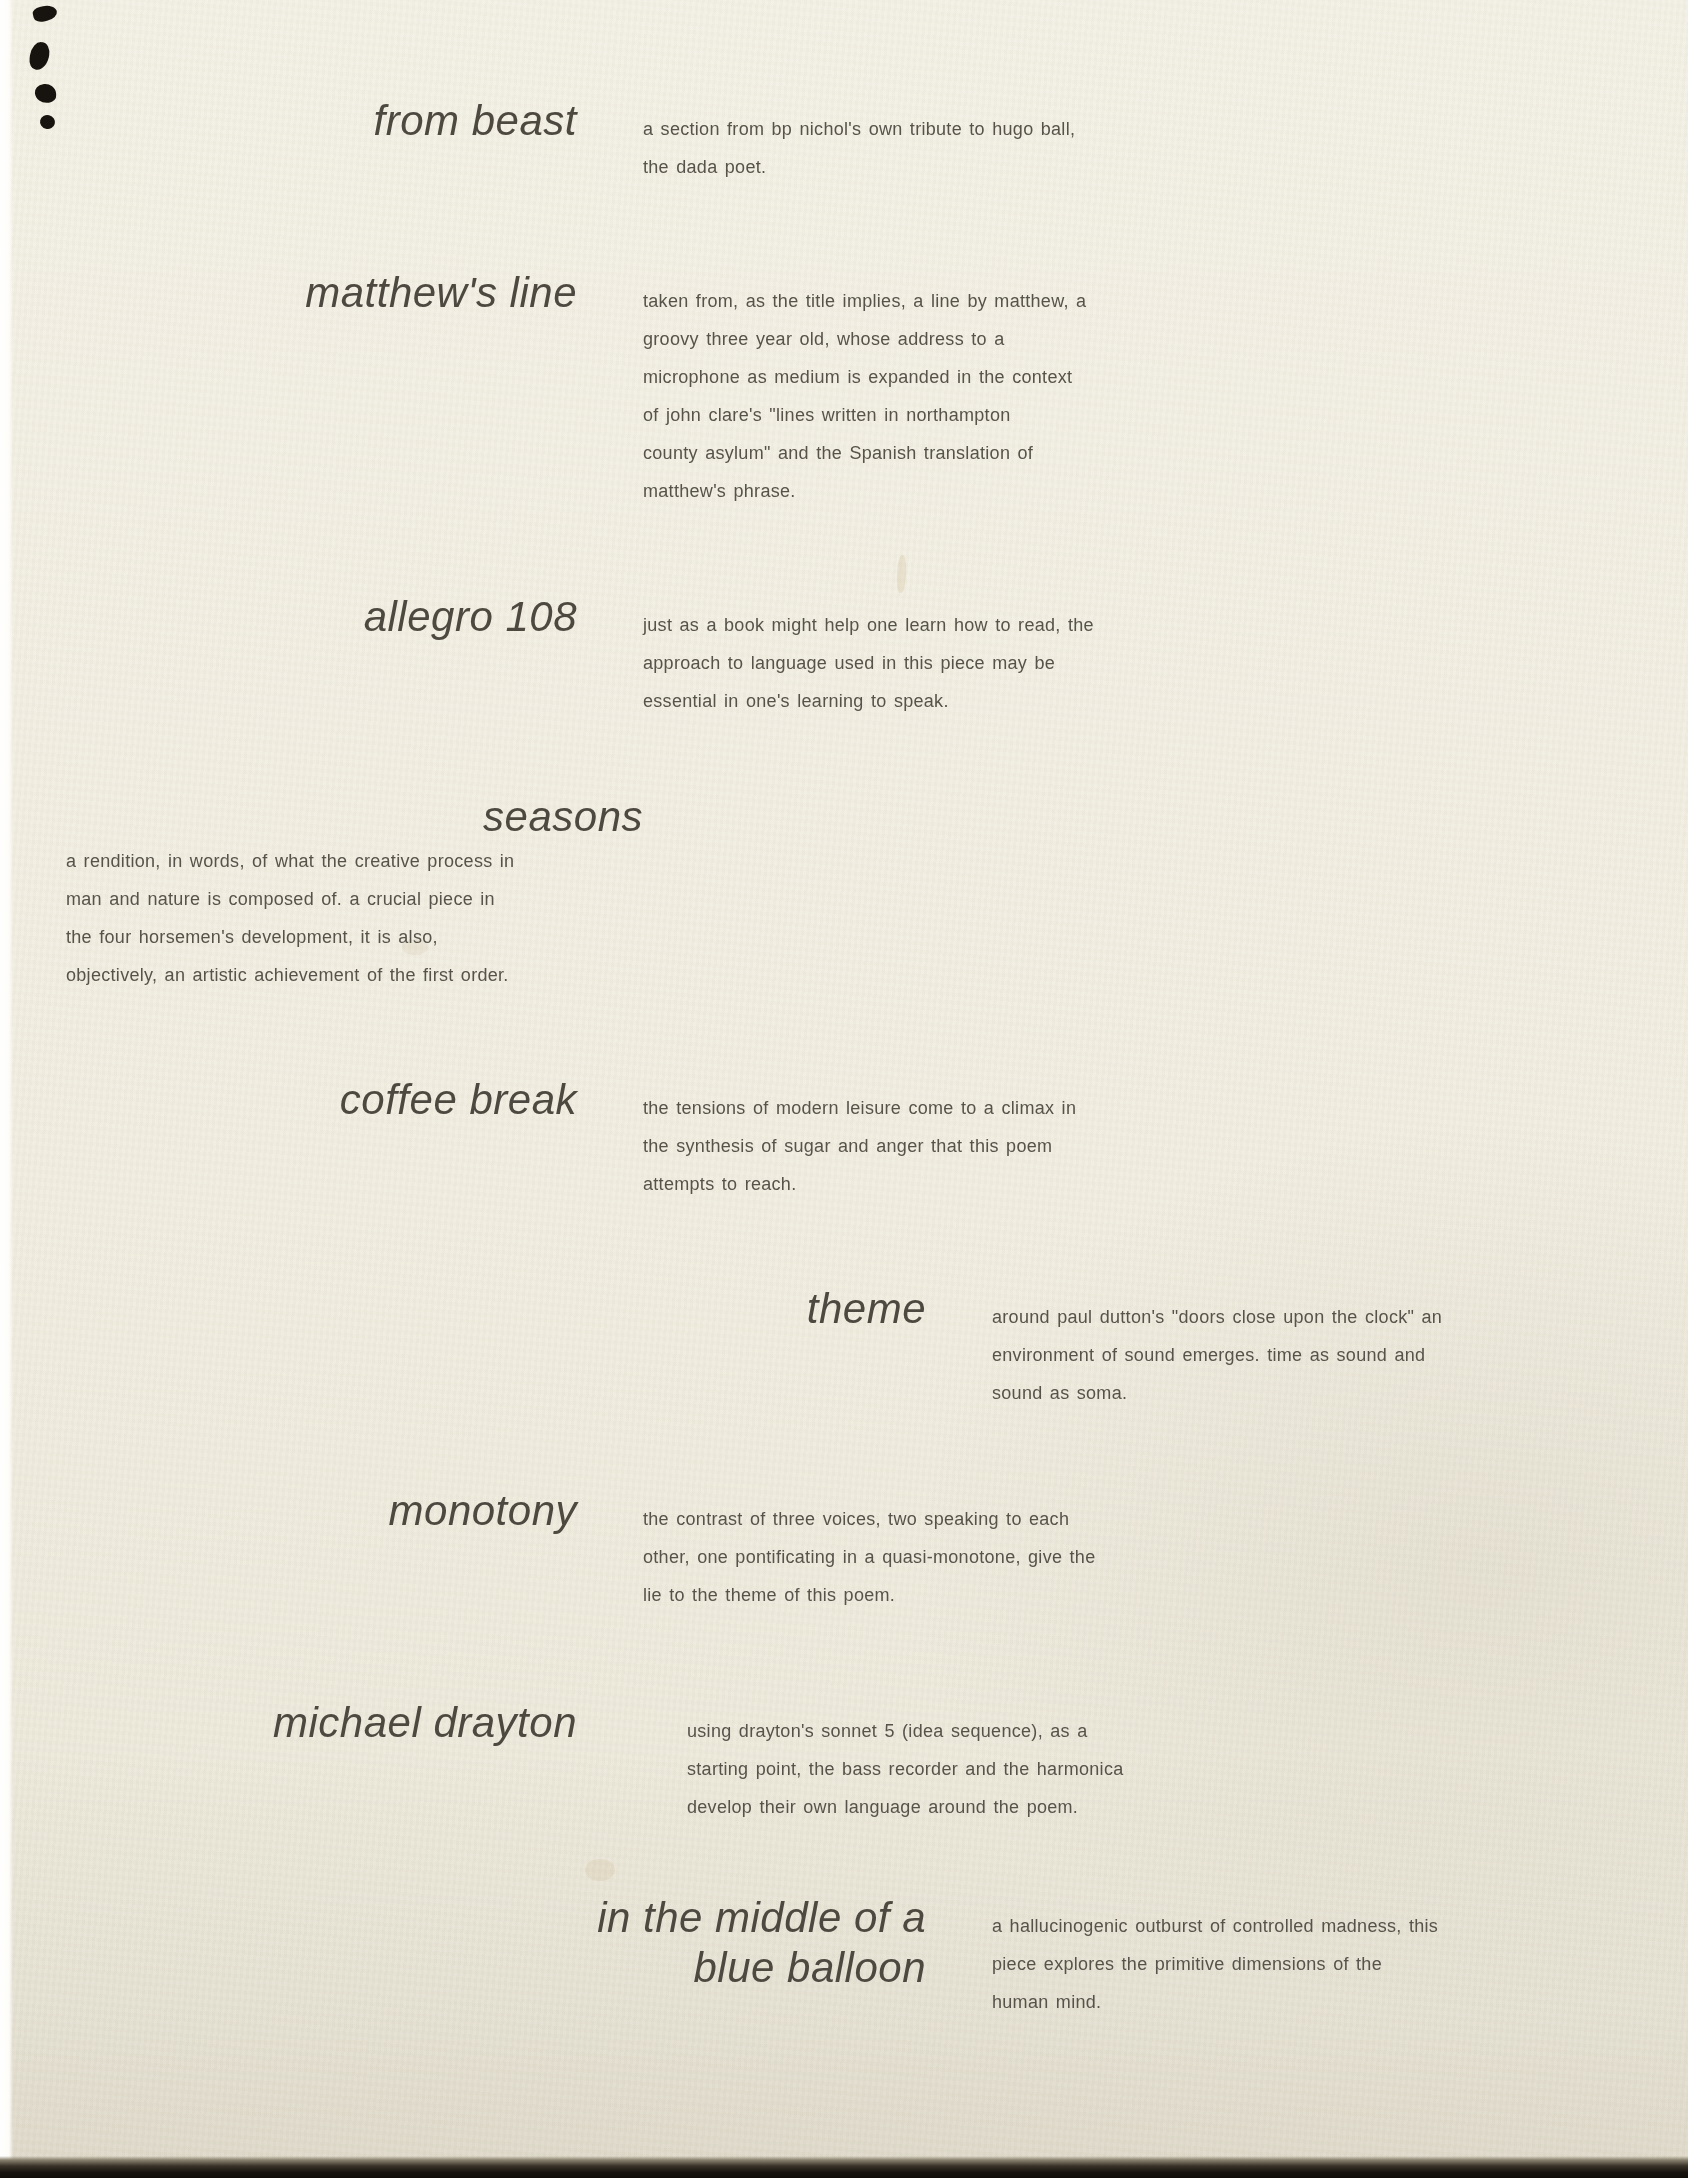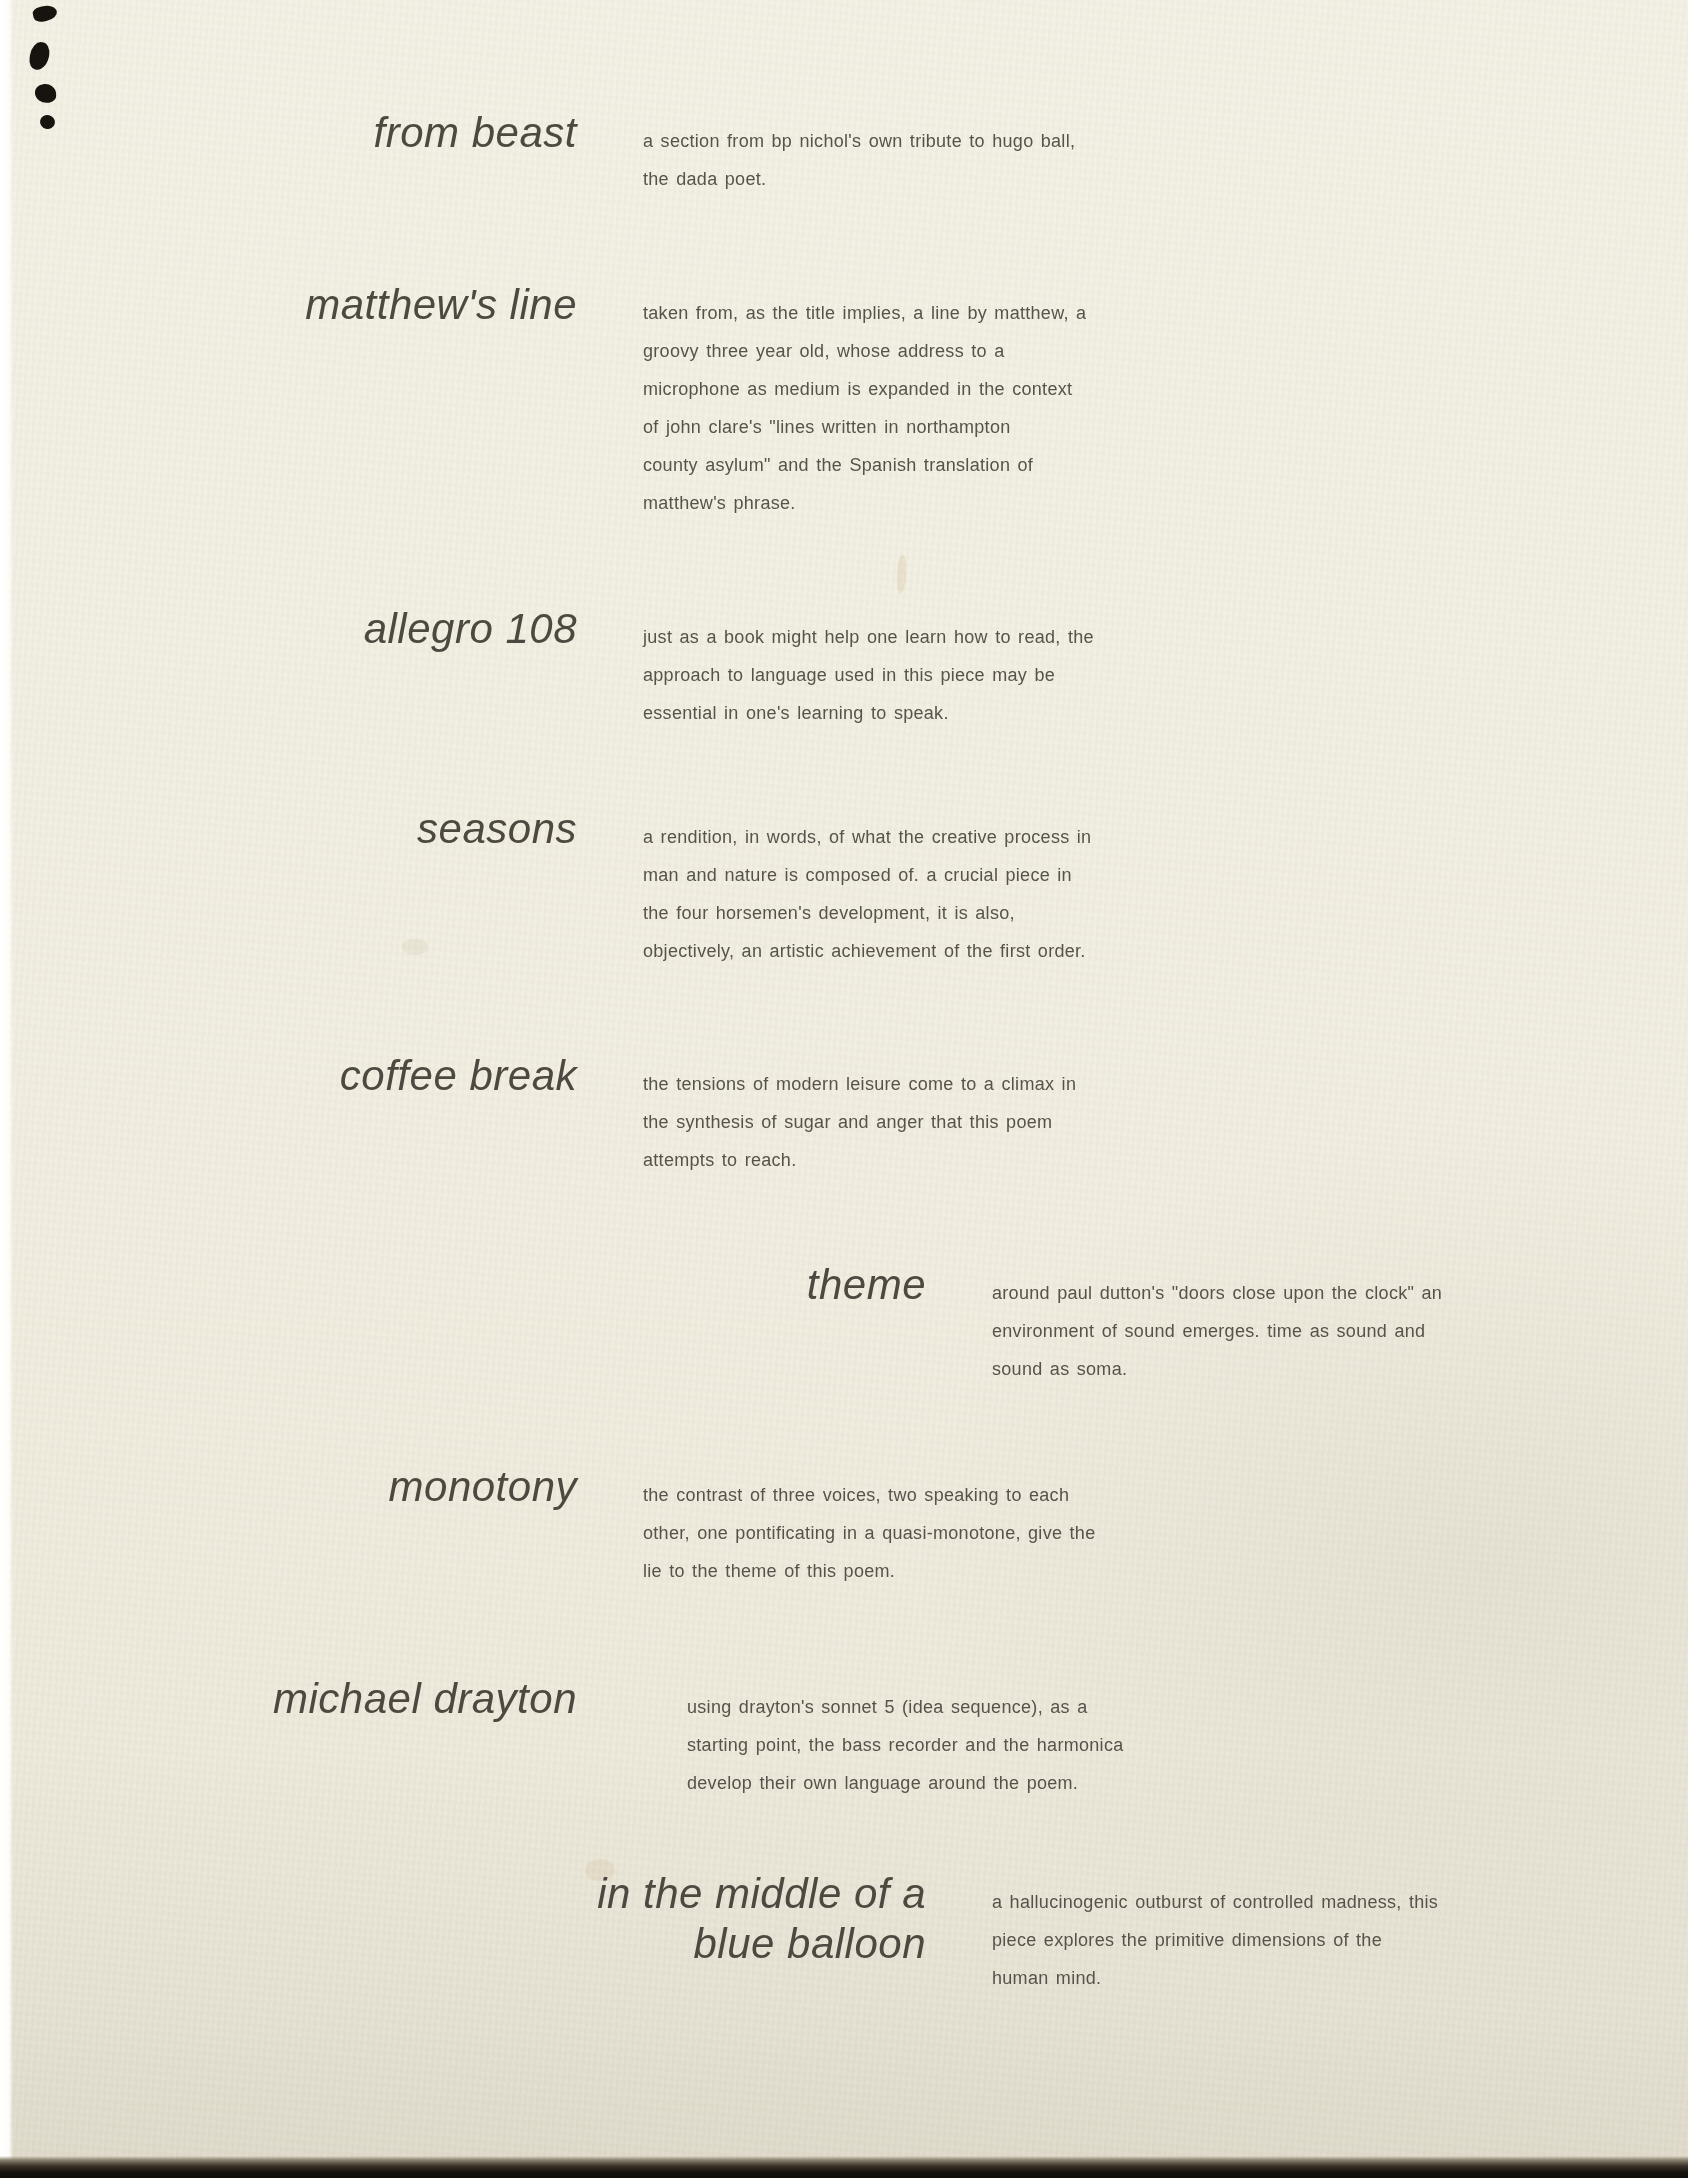--- a/index.html
+++ b/index.html
@@ -57,21 +57,21 @@
   .ink-mark-3 { left: 35px; top: 84px;  width: 21px; height: 19px; border-radius: 45% 55% 40% 60%; transform: rotate(-6deg); }
   .ink-mark-4 { left: 40px; top: 115px; width: 15px; height: 14px; border-radius: 50%; transform: rotate(14deg); }
   
   .stain { position: absolute; pointer-events: none; }
   .stain-1 { left: 897px; top: 555px; width: 9px;  height: 38px; background: rgba(186,156,96,0.16); border-radius: 45%; transform: rotate(3deg); }
   .stain-2 { left: 402px; top: 939px; width: 26px; height: 16px; background: rgba(170,150,100,0.10); border-radius: 50%; }
   .stain-3 { left: 585px; top: 1859px; width: 30px; height: 22px; background: rgba(190,160,95,0.12); border-radius: 50%; }
 
   .content {
     position: absolute;
-    left: 0; top: 16px;
+    left: 0; top: 4px;
     width: 100%;
     padding-top: 92px;
     box-sizing: border-box;
   }
   .entry {
     display: flex;
     align-items: baseline;
   }
   .entry-title {
     width: 577px;
@@ -91,21 +91,21 @@
     line-height: 38px;
     letter-spacing: 0.3px;
     word-spacing: 2px;
     color: #57534b;
     white-space: pre-line;
     flex: none;
   }
   .entry-1 { margin-bottom: 82px; }
   .entry-2 { margin-bottom: 82px; }
   .entry-3 { margin-bottom: 72px; }
-  .entry-4 { margin-bottom: 81px; }
+  .entry-4 { margin-bottom: 81px; flex-direction: column; }
   .entry-5 { margin-bottom: 81px; }
   .entry-6 { margin-bottom: 74px; justify-content: flex-end; }
   .entry-7 { margin-bottom: 84px; }
   .entry-8 { margin-bottom: 67px; gap: 44px; }
   .entry-9 { margin-bottom: 12px; justify-content: flex-end; }
 </style>
 </head>
 <body>
 
 <div class="page">

